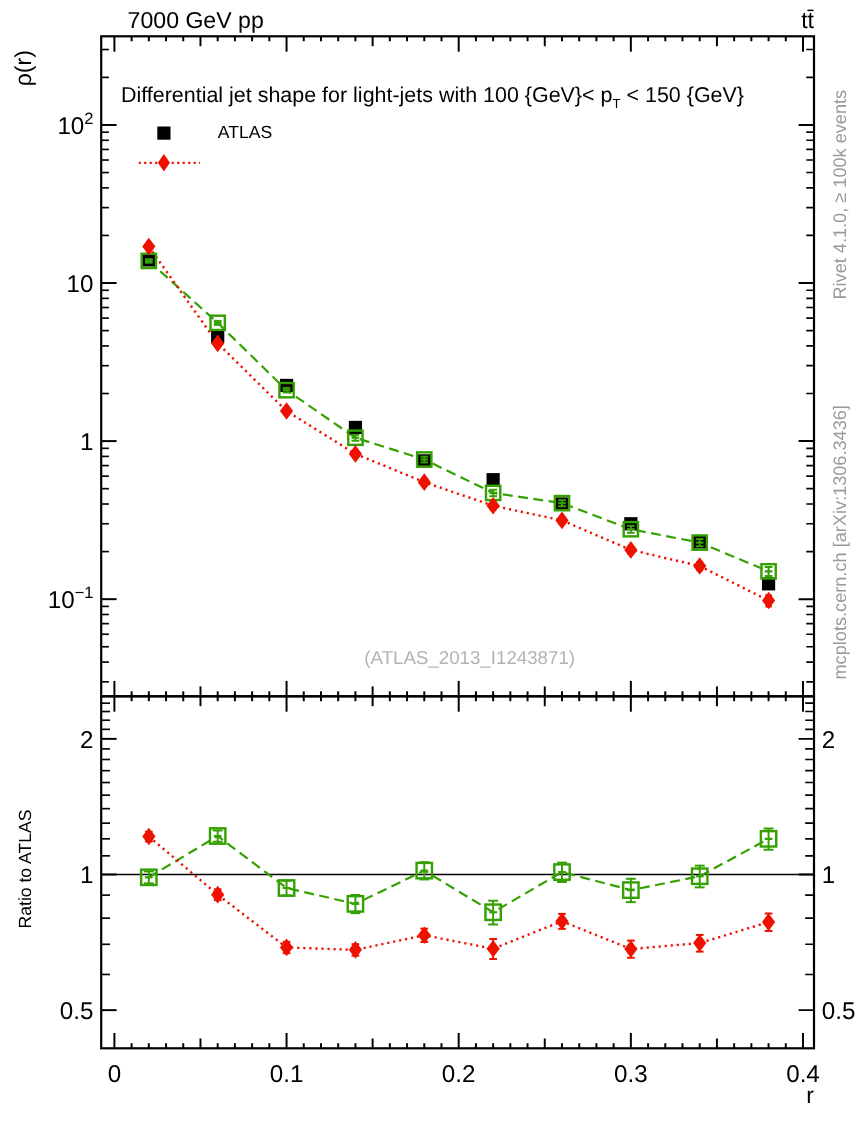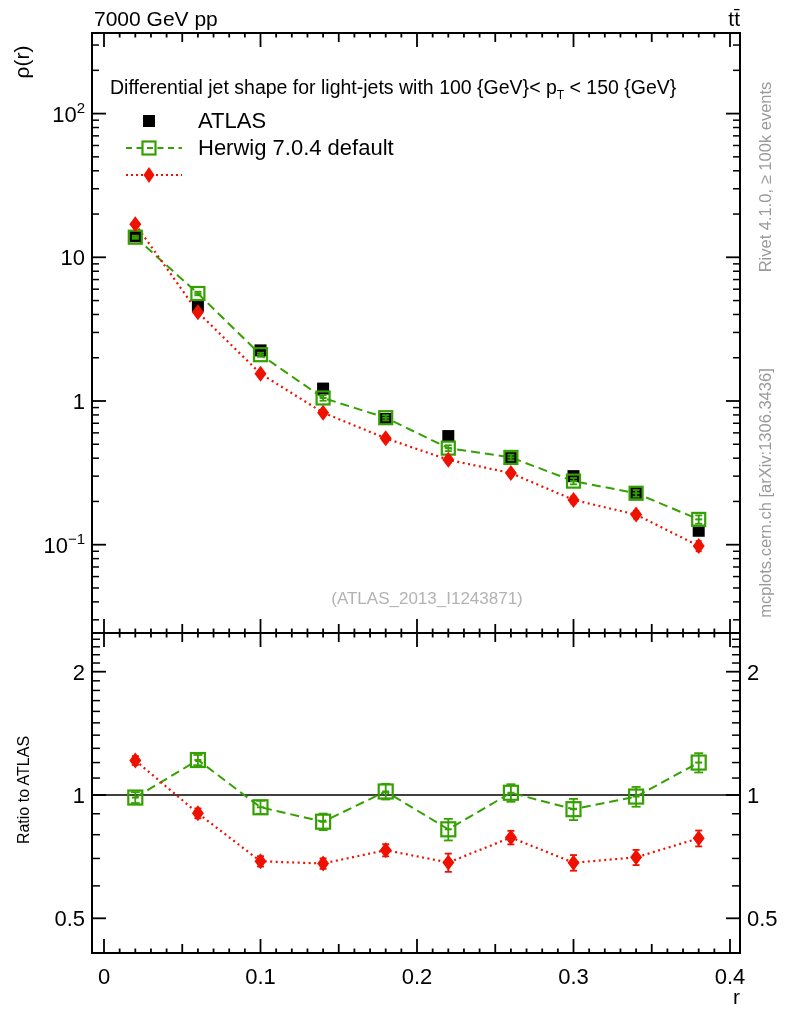--- a/index.html
+++ b/index.html
@@ -8,21 +8,21 @@
   #chart-svg{position:absolute;left:0;top:0;}
   .lbl{position:absolute;white-space:nowrap;}
   .hdr{font-size:21px;}
   .title{font-size:19.5px;}
   .title sub{font-size:12px;}
   .rot{transform:translate(-50%,-50%) rotate(-90deg);transform-origin:center;}
   .axis-t{font-size:21px;}
   .side{font-size:16.5px;color:#9a9a9a;}
   #legend{position:absolute;left:126px;top:107px;}
   .leg-row{display:flex;align-items:center;height:27px;}
-  .leg-row span{margin-left:16px;font-size:22px;}
+  .leg-row span{margin-left:16px;font-size:16px;}
   .leg-marker{flex:0 0 56px;height:20px;}
 </style>
 </head>
 <body>
 
 <div id="page">
 
   <svg id="chart-svg" width="786" height="1024">
       <text x="427" y="604" text-anchor="middle" font-family="&quot;Liberation Sans&quot;, sans-serif" font-size="17" fill="#b3b3b3">(ATLAS_2013_I1243871)</text>
       <rect x="92" y="33" width="648" height="600" fill="none" stroke="#000" stroke-width="2"></rect>
@@ -540,47 +540,40 @@
       <line x1="636.1" y1="865.0891292483534" x2="636.1" y2="849.9266171685209" stroke="#ee1100" stroke-width="1.8"></line>
       <line x1="632.6" y1="865.0891292483534" x2="639.6" y2="865.0891292483534" stroke="#ee1100" stroke-width="1.8"></line>
       <line x1="632.6" y1="849.9266171685209" x2="639.6" y2="849.9266171685209" stroke="#ee1100" stroke-width="1.8"></line>
       <path d="M636.1 849.3463716761444 L642.1 857.3463716761444 L636.1 865.3463716761444 L630.1 857.3463716761444 Z" fill="#ee1100"></path>
       <line x1="698.7" y1="846.4122474702986" x2="698.7" y2="830.5189138389326" stroke="#ee1100" stroke-width="1.8"></line>
       <line x1="695.2" y1="846.4122474702986" x2="702.2" y2="846.4122474702986" stroke="#ee1100" stroke-width="1.8"></line>
       <line x1="695.2" y1="830.5189138389326" x2="702.2" y2="830.5189138389326" stroke="#ee1100" stroke-width="1.8"></line>
       <path d="M698.7 830.288140724454 L704.7 838.288140724454 L698.7 846.288140724454 L692.7 838.288140724454 Z" fill="#ee1100"></path>
     </svg>
 
-  <div class="lbl hdr" style="left:94px;top:7px;">7000 GeV pp</div>
+  <div class="lbl hdr" style="left:116px;top:7px;">7000 GeV pp</div>
   <div class="lbl hdr" style="right:46px;top:7px;text-align:left;">tt̄</div>
 
   <div class="lbl title" style="left:110px;top:61px;margin-top:15px;"><span>Differential jet shape for light-jets with 100 {GeV}&lt; p</span><sub>T</sub><span> &lt; 150 {GeV}</span></div>
 
   <div class="lbl rot axis-t" style="left:22px;top:62px;">ρ(r)</div>
   <div class="lbl rot" style="left:24px;top:790px;font-size:16px;">Ratio to ATLAS</div>
   <div class="lbl axis-t" style="left:733px;top:985px;">r</div>
 
   <div class="lbl rot side" style="left:765px;top:177px;">Rivet 4.1.0, ≥ 100k events</div>
   <div class="lbl rot side" style="left:765px;top:493px;">mcplots.cern.ch [arXiv:1306.3436]</div>
 
   <div id="legend">
     <div class="leg-row">
       <svg class="leg-marker" viewBox="0 0 56 20">
         <rect x="17" y="4" width="12" height="12" fill="#000"></rect>
       </svg>
       <span>ATLAS</span>
     </div>
     <div class="leg-row">
       <svg class="leg-marker" viewBox="0 0 56 20">
-        <line x1="0" y1="10" x2="56" y2="10" stroke="#35a002" stroke-width="2" stroke-dasharray="6 4.5"></line>
-        <rect x="16.5" y="3.5" width="13" height="13" fill="none" stroke="#35a002" stroke-width="2.2"></rect>
-      </svg>
-      <span>Herwig 7.0.4 default</span>
-    </div>
-    <div class="leg-row">
-      <svg class="leg-marker" viewBox="0 0 56 20">
         <line x1="0" y1="10" x2="56" y2="10" stroke="#ee1100" stroke-width="2" stroke-dasharray="2 3"></line>
         <path d="M23 2 L28.5 10 L23 18 L17.5 10 Z" fill="#ee1100"></path>
       </svg>
     </div>
   </div>
 
 </div>
 
 </body></html>

